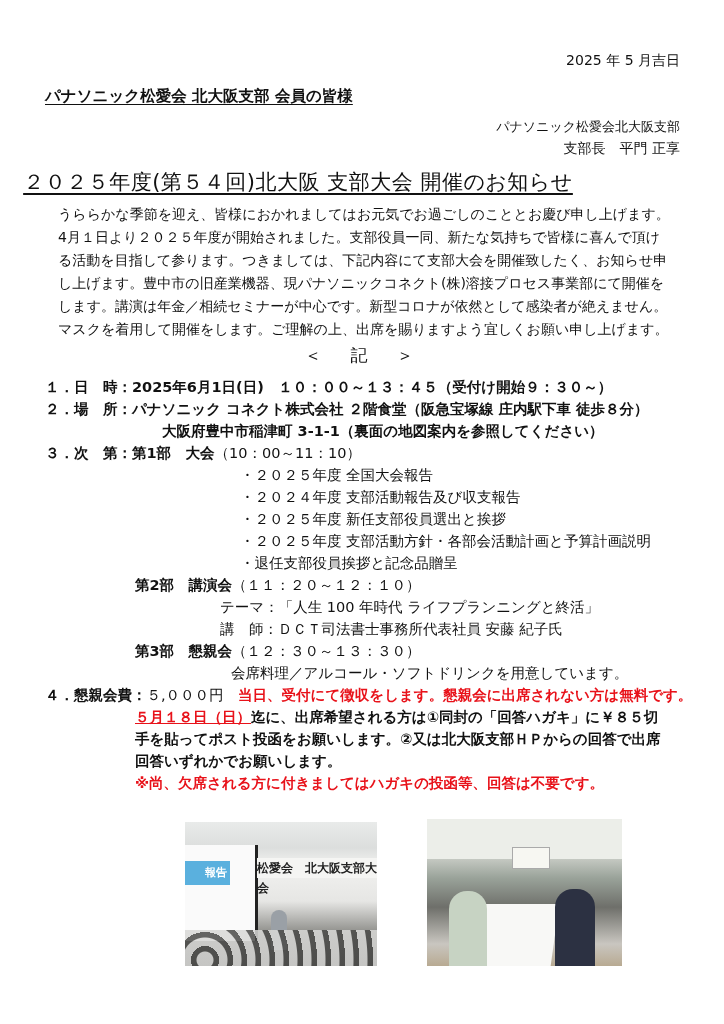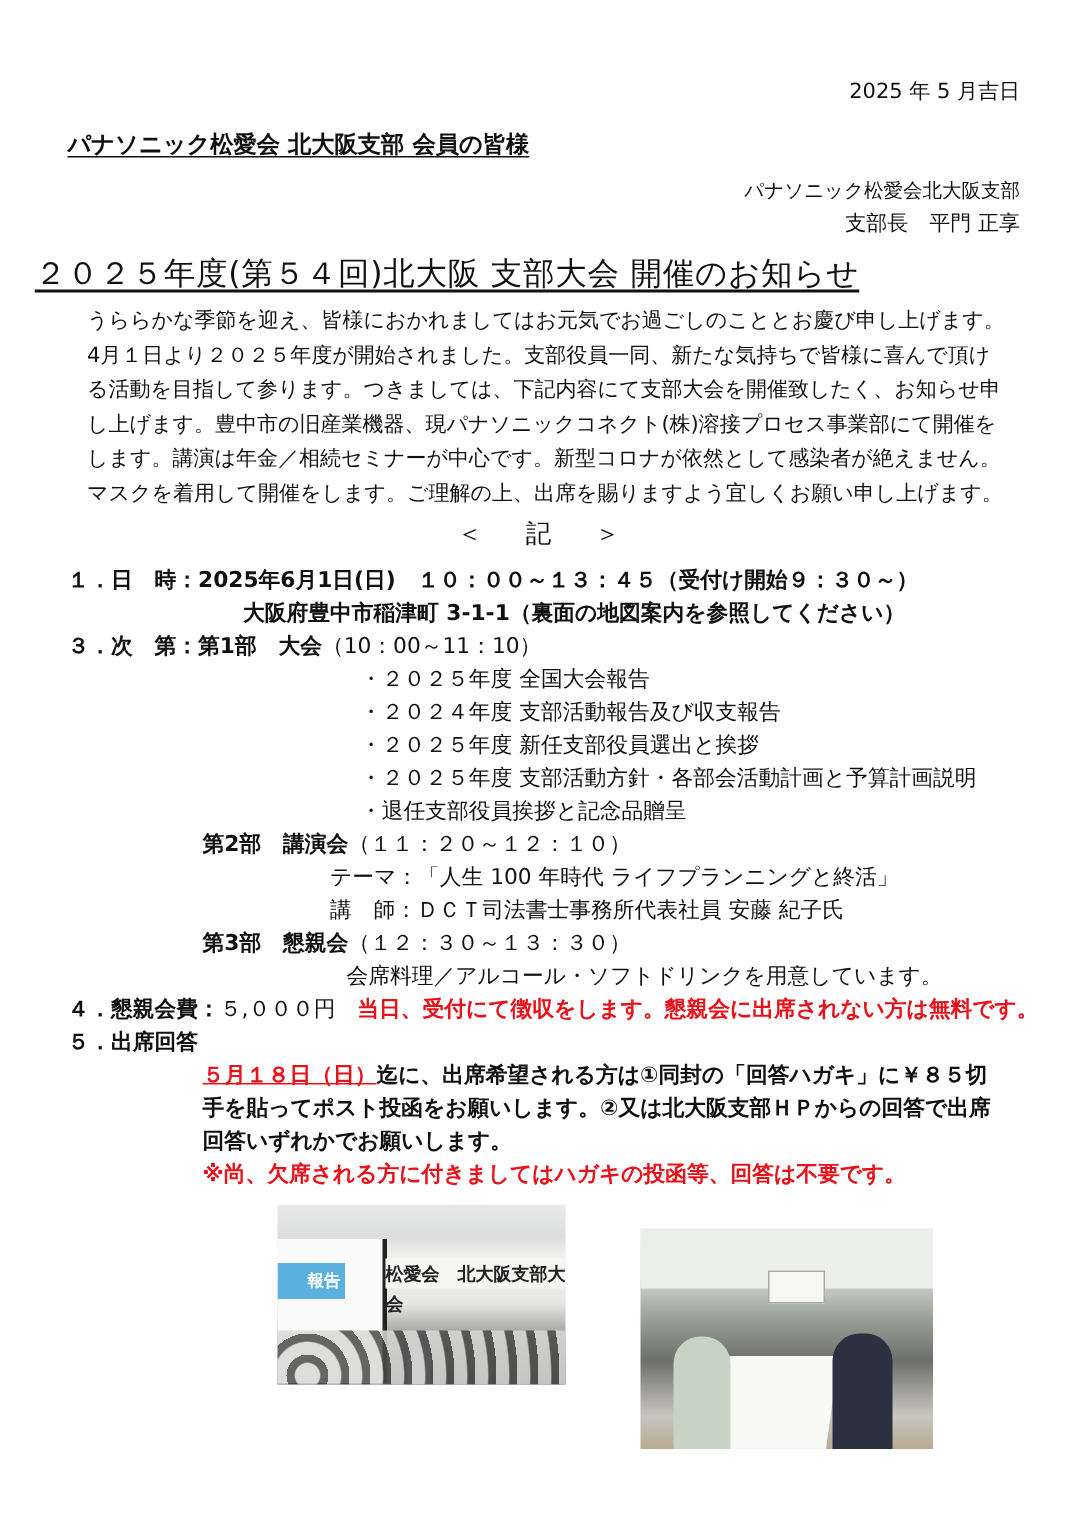--- a/index.html
+++ b/index.html
@@ -20,21 +20,21 @@
   .n { font-weight:normal; }
   .red { color:#e8121a; }
   .red-u { color:#e8121a; text-decoration:underline; }
   .ind-addr { padding-left:117px; }
   .ind-sub { padding-left:195px; }
   .ind-part { padding-left:90px; }
   .ind-theme { padding-left:175px; }
   .ind-party { padding-left:186px; }
   .ind-reply { padding-left:90px; }
   .photo { position:absolute; overflow:hidden; }
-  .photo1 { left:185px; top:803px; width:192px; height:120px; background:linear-gradient(180deg,#e9ebea 0%,#dcdedd 18%,#f2f2f0 30%,#e6e6e4 55%,#8a8a86 78%,#5a5a58 100%); }
+  .photo1 { left:185px; top:822px; width:192px; height:144px; background:linear-gradient(180deg,#e9ebea 0%,#dcdedd 18%,#f2f2f0 30%,#e6e6e4 55%,#8a8a86 78%,#5a5a58 100%); }
   .photo2 { left:427px; top:819px; width:195px; height:147px; background:linear-gradient(180deg,#e8e9e6 0%,#d6d8d2 22%,#9aa39a 40%,#6e6f6a 60%,#c9c6c0 85%,#b8aa92 100%); }
   .screen { position:absolute; left:0; top:23px; width:70px; height:96px; background:#fafafa; border-right:3px solid #222; }
   .screen-banner { position:absolute; left:0; top:16px; width:42px; height:24px; background:#5ab0de; color:#fff; font-size:11px; font-weight:bold; line-height:24px; text-align:right; padding-right:3px; }
   .stage-banner { position:absolute; left:72px; top:36px; width:120px; height:20px; background:#f5f5f3; font-family:"DejaVu Serif",serif; font-size:12px; font-weight:bold; color:#222; line-height:20px; }
   .speaker { position:absolute; left:86px; top:88px; width:16px; height:40px; background:#9aa0a6; border-radius:8px 8px 2px 2px; }
   .heads { position:absolute; left:0; bottom:0; width:192px; height:36px; background:repeating-radial-gradient(circle at 20px 30px,#d8d8d6 0 8px,#4a4a48 9px 14px); opacity:0.85; }
   .table2 { position:absolute; left:48px; top:85px; width:80px; height:62px; background:#f8f8f6; transform:skewX(-8deg); }
   .ceiling2 { position:absolute; left:0; top:0; width:195px; height:40px; background:#eceee9; }
   .screen2 { position:absolute; left:85px; top:28px; width:36px; height:20px; background:#f7f7f2; border:1px solid #aaa; }
   .person-a { position:absolute; left:22px; top:72px; width:38px; height:75px; background:#c7d3c3; border-radius:18px 18px 0 0; }
@@ -58,20 +58,23 @@
   <p>します。講演は年金／相続セミナーが中心です。新型コロナが依然として感染者が絶えません。</p>
   <p>マスクを着用して開催をします。ご理解の上、出席を賜りますよう宜しくお願い申し上げます。</p>
 </div>
 
 <div class="abs ki">＜　記　＞</div>
 
 <div class="abs items">
   <div class="row b">
     <span>１．日　時：</span><span>2025年6月1日(日)　１０：００～１３：４５（受付け開始９：３０～）</span>
   </div>
+  <div class="row b">
+    <span>２．場　所：</span><span>パナソニック コネクト株式会社 ２階食堂（阪急宝塚線 庄内駅下車 徒歩８分）</span>
+  </div>
   <div class="row b ind-addr">大阪府豊中市稲津町 3-1-1（裏面の地図案内を参照してください）</div>
   <div class="row b">
     <span>３．次　第：</span><span>第1部　大会</span><span class="n">（10：00～11：10）</span>
   </div>
   <div class="row ind-sub">・２０２５年度 全国大会報告</div>
   <div class="row ind-sub">・２０２４年度 支部活動報告及び収支報告</div>
   <div class="row ind-sub">・２０２５年度 新任支部役員選出と挨拶</div>
   <div class="row ind-sub">・２０２５年度 支部活動方針・各部会活動計画と予算計画説明</div>
   <div class="row ind-sub">・退任支部役員挨拶と記念品贈呈</div>
   <div class="row ind-part">
@@ -79,21 +82,20 @@
   </div>
   <div class="row ind-theme">テーマ：「人生 100 年時代 ライフプランニングと終活」</div>
   <div class="row ind-theme">講　師：ＤＣＴ司法書士事務所代表社員 安藤 紀子氏</div>
   <div class="row ind-part">
     <span class="b">第3部　懇親会</span><span>（１２：３０～１３：３０）</span>
   </div>
   <div class="row ind-party">会席料理／アルコール・ソフトドリンクを用意しています。</div>
   <div class="row">
     <span class="b">４．懇親会費：</span><span>５,０００円</span>　<span class="b red">当日、受付にて徴収をします。懇親会に出席されない方は無料です。</span>
   </div>
-  <div class="row b">５．出席回答</div>
   <div class="row b ind-reply">
     <span class="red-u">５月１８日（日）</span><span>迄に、出席希望される方は①同封の「回答ハガキ」に￥８５切</span>
   </div>
   <div class="row b ind-reply">手を貼ってポスト投函をお願いします。②又は北大阪支部ＨＰからの回答で出席</div>
   <div class="row b ind-reply">回答いずれかでお願いします。</div>
   <div class="row b red ind-reply">※尚、欠席される方に付きましてはハガキの投函等、回答は不要です。</div>
 </div>
 
 <div class="photo photo1">
   <div class="screen">

